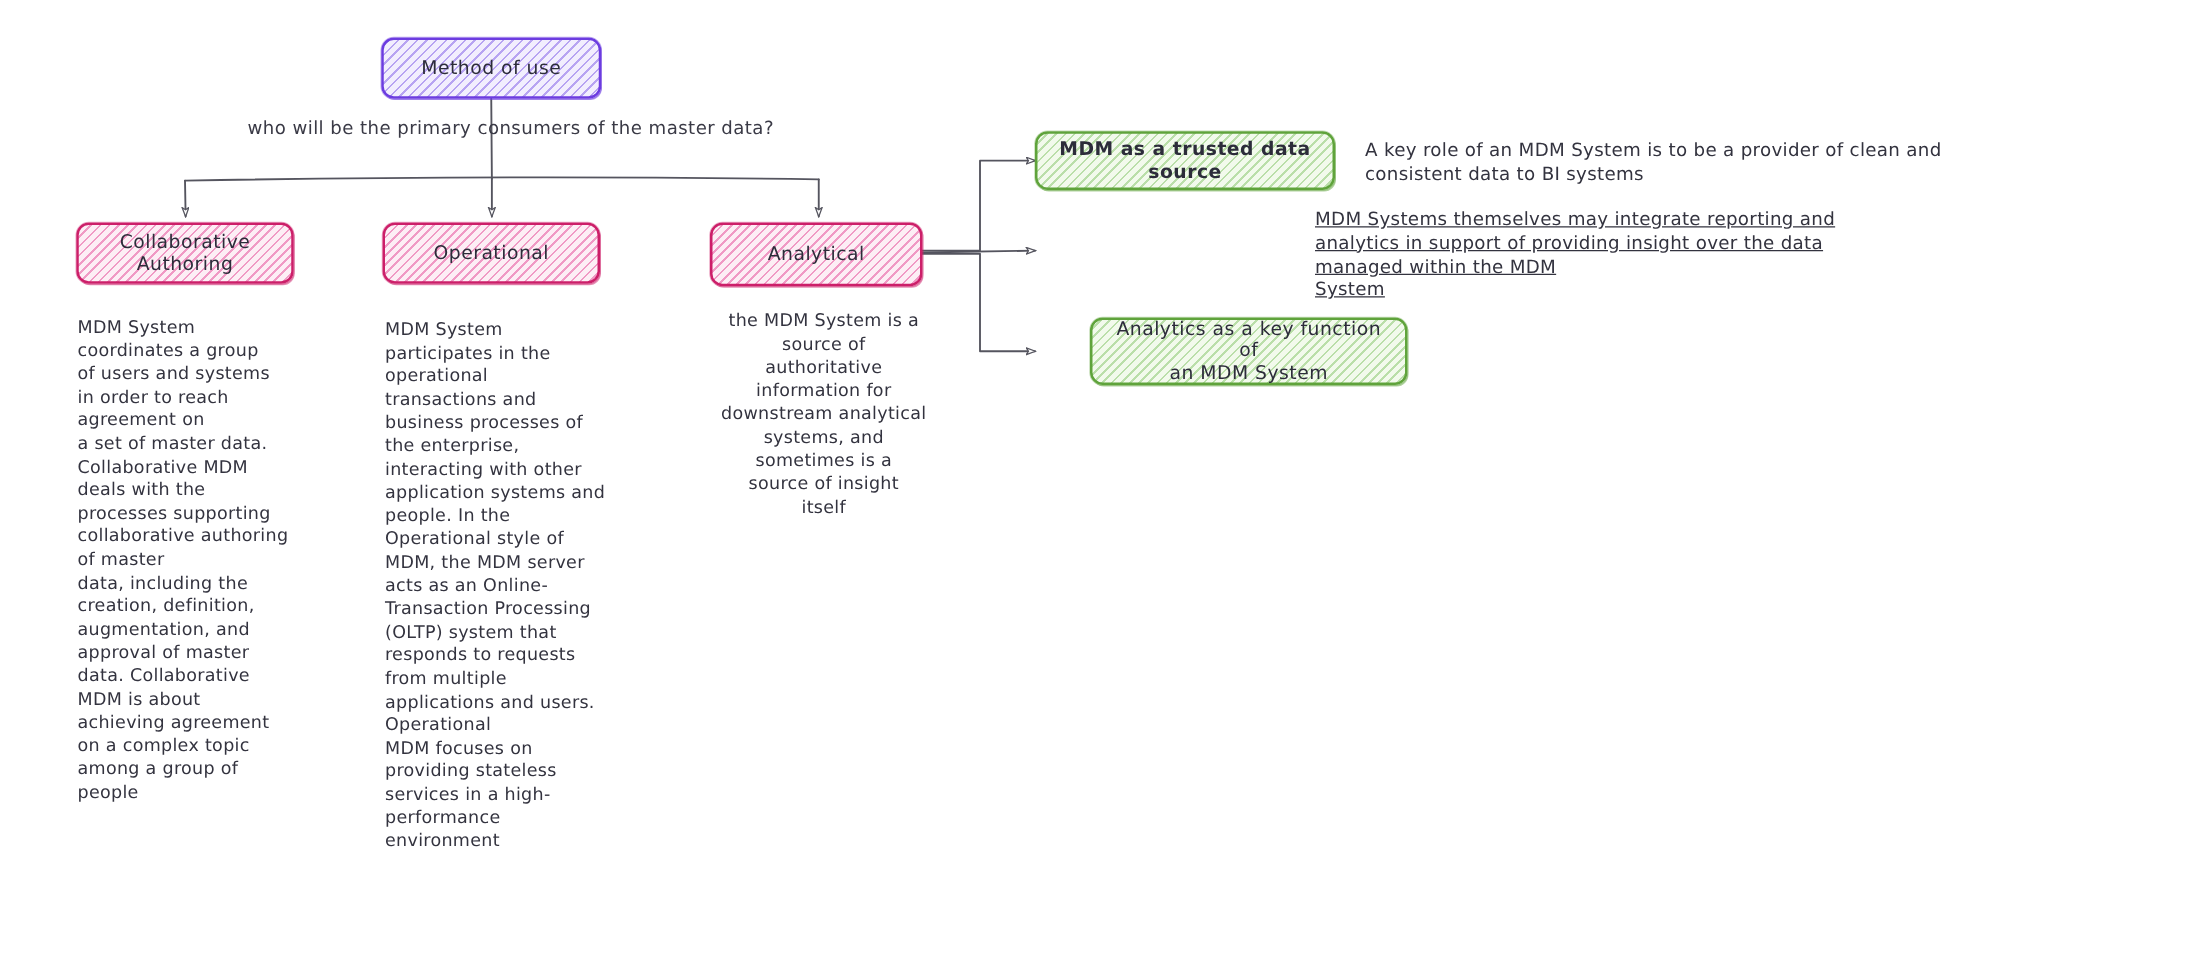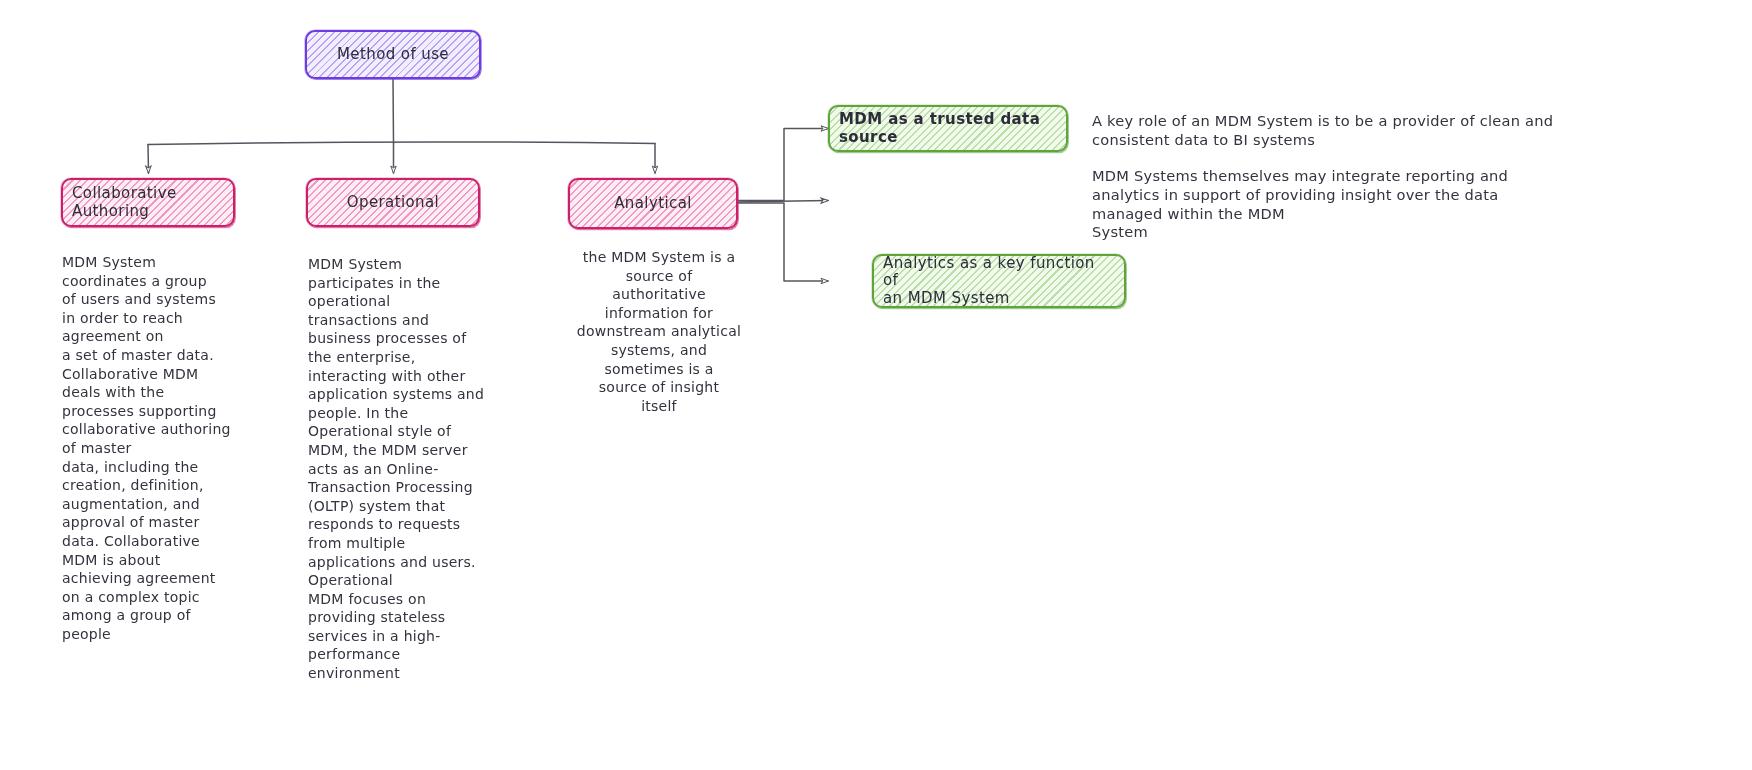--- a/index.html
+++ b/index.html
@@ -27,20 +27,21 @@
     width: 1752px; height: 770px;
     pointer-events: none;
   }
 
   
   .node {
     position: absolute;
     display: flex;
     align-items: center;
     justify-content: center;
+    text-align: center;
     border-radius: 9px;
     font-size: 15px;
     letter-spacing: 0.4px;
     line-height: 1.15;
     padding: 4px 10px;
     color: #2c2c3a;
   }
   .node .nlabel { position: relative; z-index: 3; }
 
   .node::before {
@@ -174,20 +175,21 @@
   <div class="node green" style="left:829px; top:106px; width:238px; height:45px;font-weight:bold;">
     <span class="nlabel">MDM as a trusted data source</span>
   </div>
 
 
   <div class="node green" style="left:829px; top:255px; width:252px; height:52px; white-space:pre-line;margin-left:44px;">
     <span class="nlabel">Analytics as a key function of
 an MDM System</span>
   </div>
 
+  <div class="edge-question" style="left:198px; top:95px;">who will be the primary consumers of the master data?</div>
 
   <div class="desc" style="left:62px; top:253px; width:176px;">MDM System
 coordinates a group
 of users and systems
 in order to reach
 agreement on
 a set of master data.
 Collaborative MDM
 deals with the
 processes supporting
@@ -234,19 +236,19 @@
 information for
 downstream analytical
 systems, and
 sometimes is a
 source of insight
 itself</div>
 
   <div class="note" style="left:1092px; top:112px; width:480px;">A key role of an MDM System is to be a provider of clean and
 consistent data to BI systems</div>
 
-  <div class="note" style="left:1092px; top:167px; width:420px;">MDM Systems themselves may integrate reporting and
+  <div class="note" style="left:1052px; top:167px; width:420px;text-decoration:underline;">MDM Systems themselves may integrate reporting and
 analytics in support of providing insight over the data
 managed within the MDM
 System</div>
 
 
 </div>
 
 </body></html>

